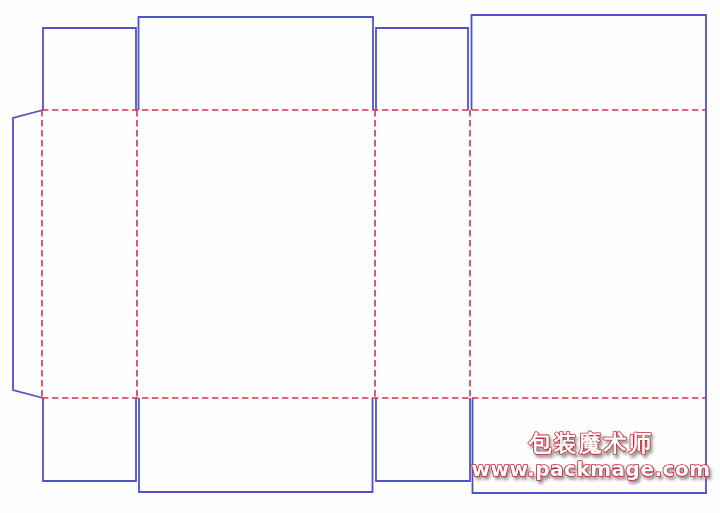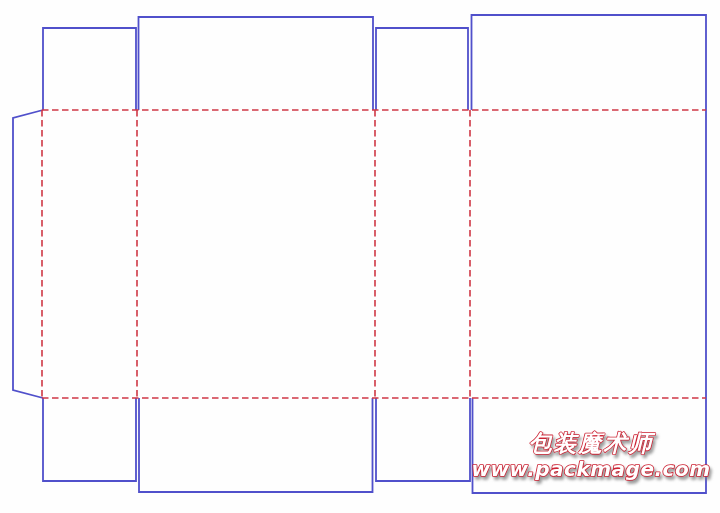--- a/index.html
+++ b/index.html
@@ -9,21 +9,20 @@
     height: 513px;
     background: #ffffff;
     overflow: hidden;
     font-family: "DejaVu Sans", sans-serif;
   }
   .stage {
     position: relative;
     width: 720px;
     height: 435px;
     background: #86efac;
-    font-style: italic;
   }
   svg { display: block; }
   .wm-text {
     font-family: "DejaVu Sans", sans-serif;
     font-weight: bold;
     text-anchor: middle;
     paint-order: stroke fill;
     stroke-linejoin: round;
   }
   .wm-brand { font-size: 23px; letter-spacing: 2px; stroke-width: 1.6px; }

